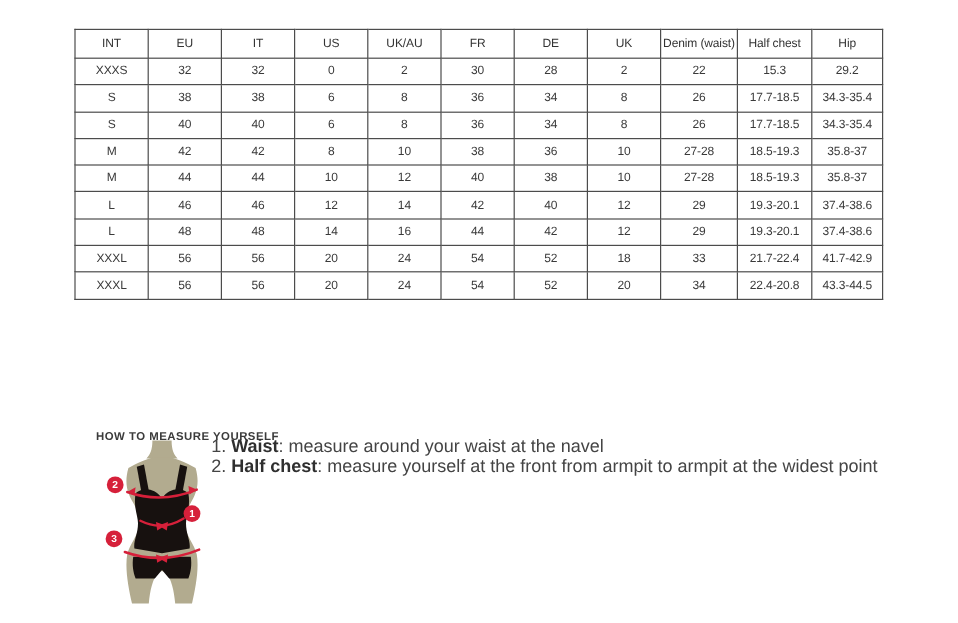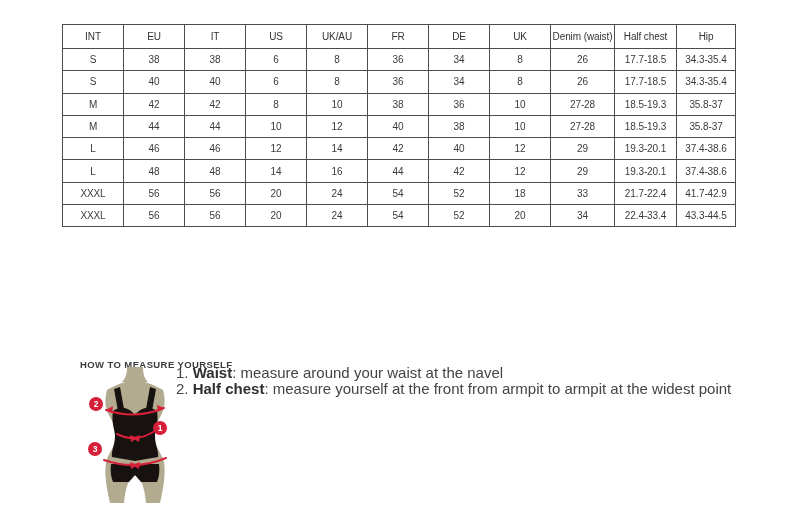--- a/index.html
+++ b/index.html
@@ -77,20 +77,33 @@
           <th>FR</th>
           <th>DE</th>
           <th>UK</th>
           <th>Denim (waist)</th>
           <th>Half chest</th>
           <th>Hip</th>
         </tr>
     </thead>
     <tbody>
         <tr>
+          <td>XXXS</td>
+          <td>32</td>
+          <td>32</td>
+          <td>0</td>
+          <td>2</td>
+          <td>30</td>
+          <td>28</td>
+          <td>2</td>
+          <td>22</td>
+          <td>15.3</td>
+          <td>29.2</td>
+        </tr>
+        <tr>
           <td>S</td>
           <td>38</td>
           <td>38</td>
           <td>6</td>
           <td>8</td>
           <td>36</td>
           <td>34</td>
           <td>8</td>
           <td>26</td>
           <td>17.7-18.5</td>
@@ -177,21 +190,21 @@
         <tr>
           <td>XXXL</td>
           <td>56</td>
           <td>56</td>
           <td>20</td>
           <td>24</td>
           <td>54</td>
           <td>52</td>
           <td>20</td>
           <td>34</td>
-          <td>22.4-33.4</td>
+          <td>22.4-20.8</td>
           <td>43.3-44.5</td>
         </tr>
       </tbody>
   </table>
 
   <h2 class="measure-heading">HOW TO MEASURE YOURSELF</h2>
 
   <div class="figure-wrap">
     <svg width="120" height="145" viewBox="0 0 120 145">
 

